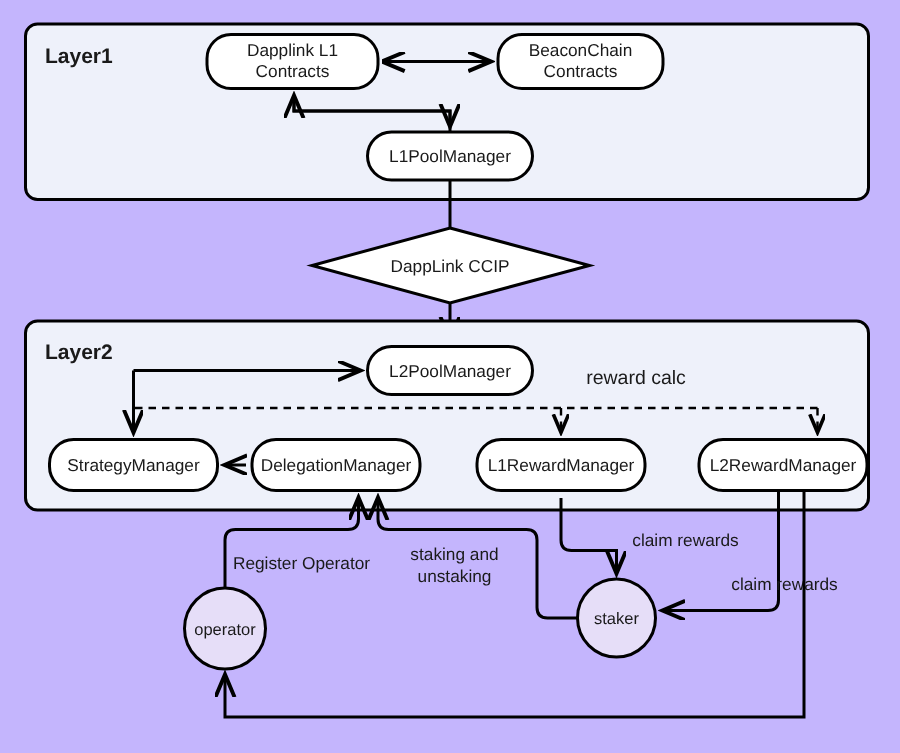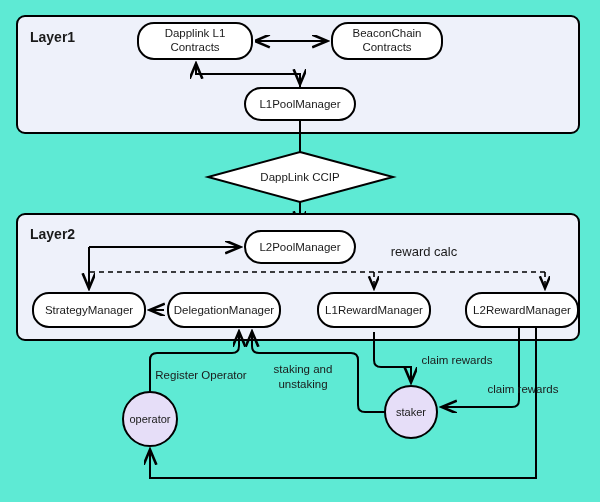--- a/index.html
+++ b/index.html
@@ -7,21 +7,21 @@
     padding: 0;
     background: #ffffff;
   }
   body {
     font-family: "Liberation Sans", sans-serif;
   }
   #canvas {
     position: relative;
     width: 600px;
     height: 502px;
-    background: #5eead4;
+    background: #c4b5fd;
     overflow: hidden;
   }
   svg.diagram {
     position: absolute;
     left: 0;
     top: 0;
     width: 600px;
     height: 502px;
   }
   .layer-box {

